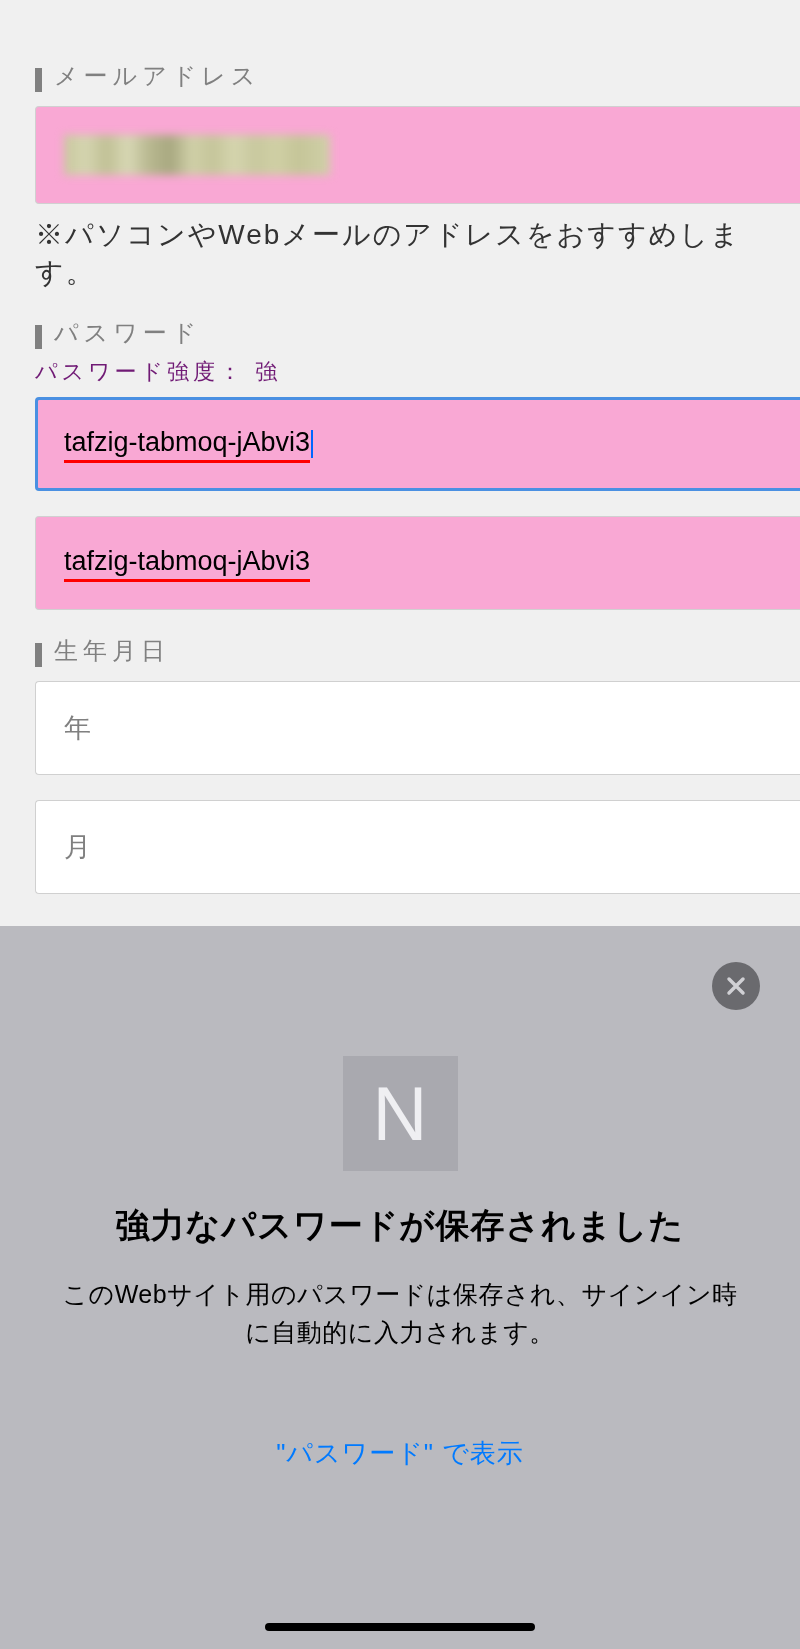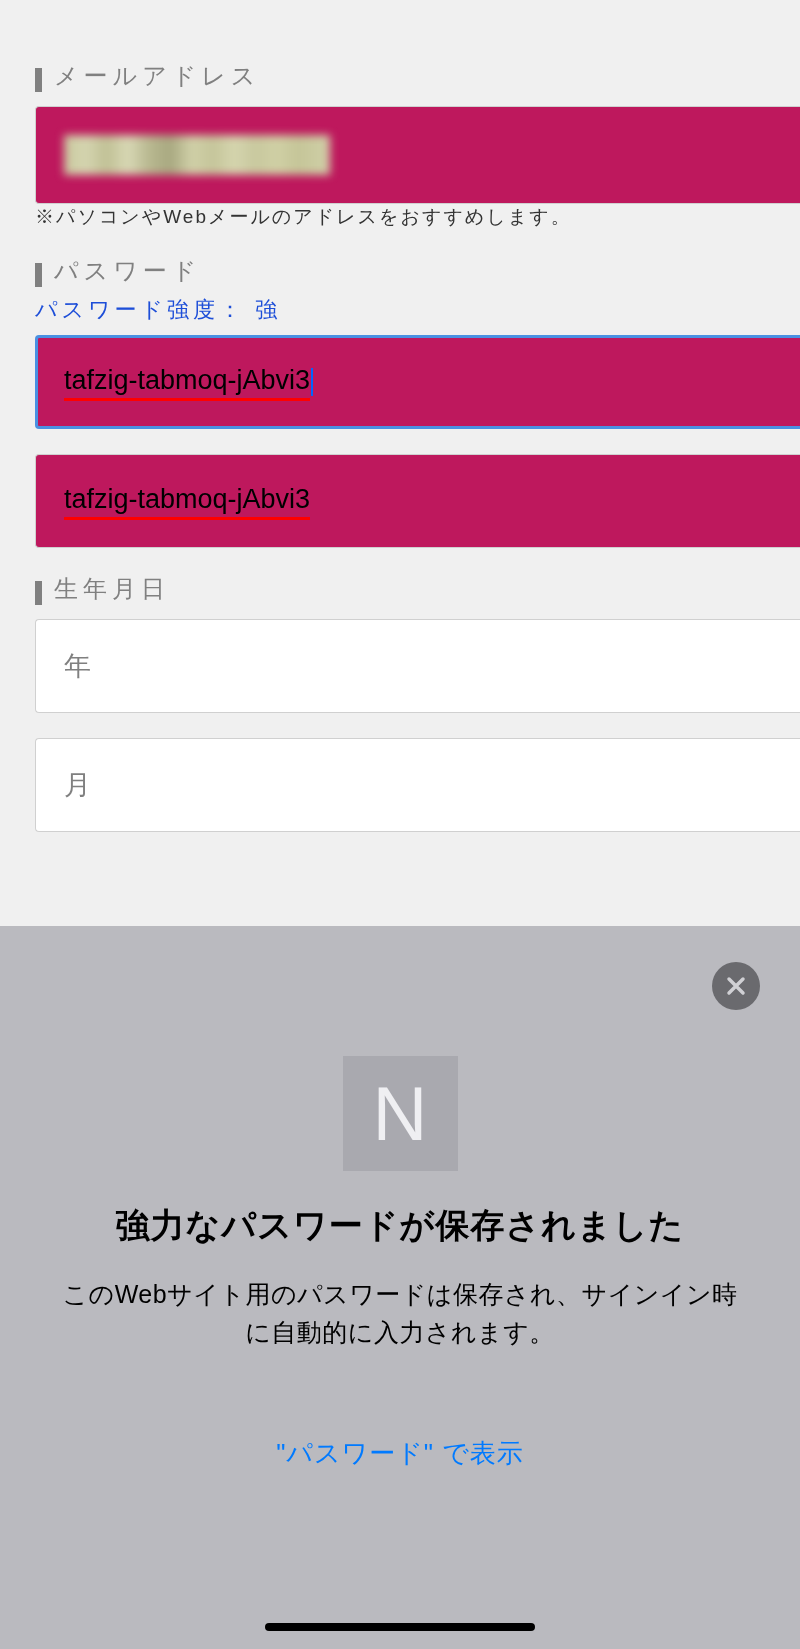--- a/index.html
+++ b/index.html
@@ -37,30 +37,30 @@
     .field-label-bar {
       display: inline-block;
       width: 7px;
       height: 24px;
       background: #808080;
       margin-right: 12px;
     }
     
     .strength-text {
       font-size: 22px;
-      color: #1d4ed8;
+      color: #701a75;
       letter-spacing: 4px;
       margin-bottom: 10px;
       margin-top: -6px;
     }
     
     .input-field {
       width: 100%;
       min-height: 94px;
-      background: #be185d;
+      background: #f9a8d4;
       border: 1px solid #d0d0d0;
       border-right: none;
       border-radius: 4px 0 0 4px;
       padding: 28px 28px;
       font-size: 27px;
       color: #000;
       display: flex;
       align-items: center;
     }
     
@@ -92,23 +92,24 @@
     .cursor {
       display: inline-block;
       width: 2px;
       height: 28px;
       background: #0066ff;
       margin-left: 1px;
       vertical-align: middle;
     }
     
     .helper-text {
-      font-size: 19px;
+      font-size: 28px;
       color: #333;
       letter-spacing: 2px;
+      margin-top: 12px;
     }
     
     .placeholder-label {
       color: #808080;
       font-size: 27px;
     }
     
     .blurred-content {
       width: 266px;
       height: 40px;

